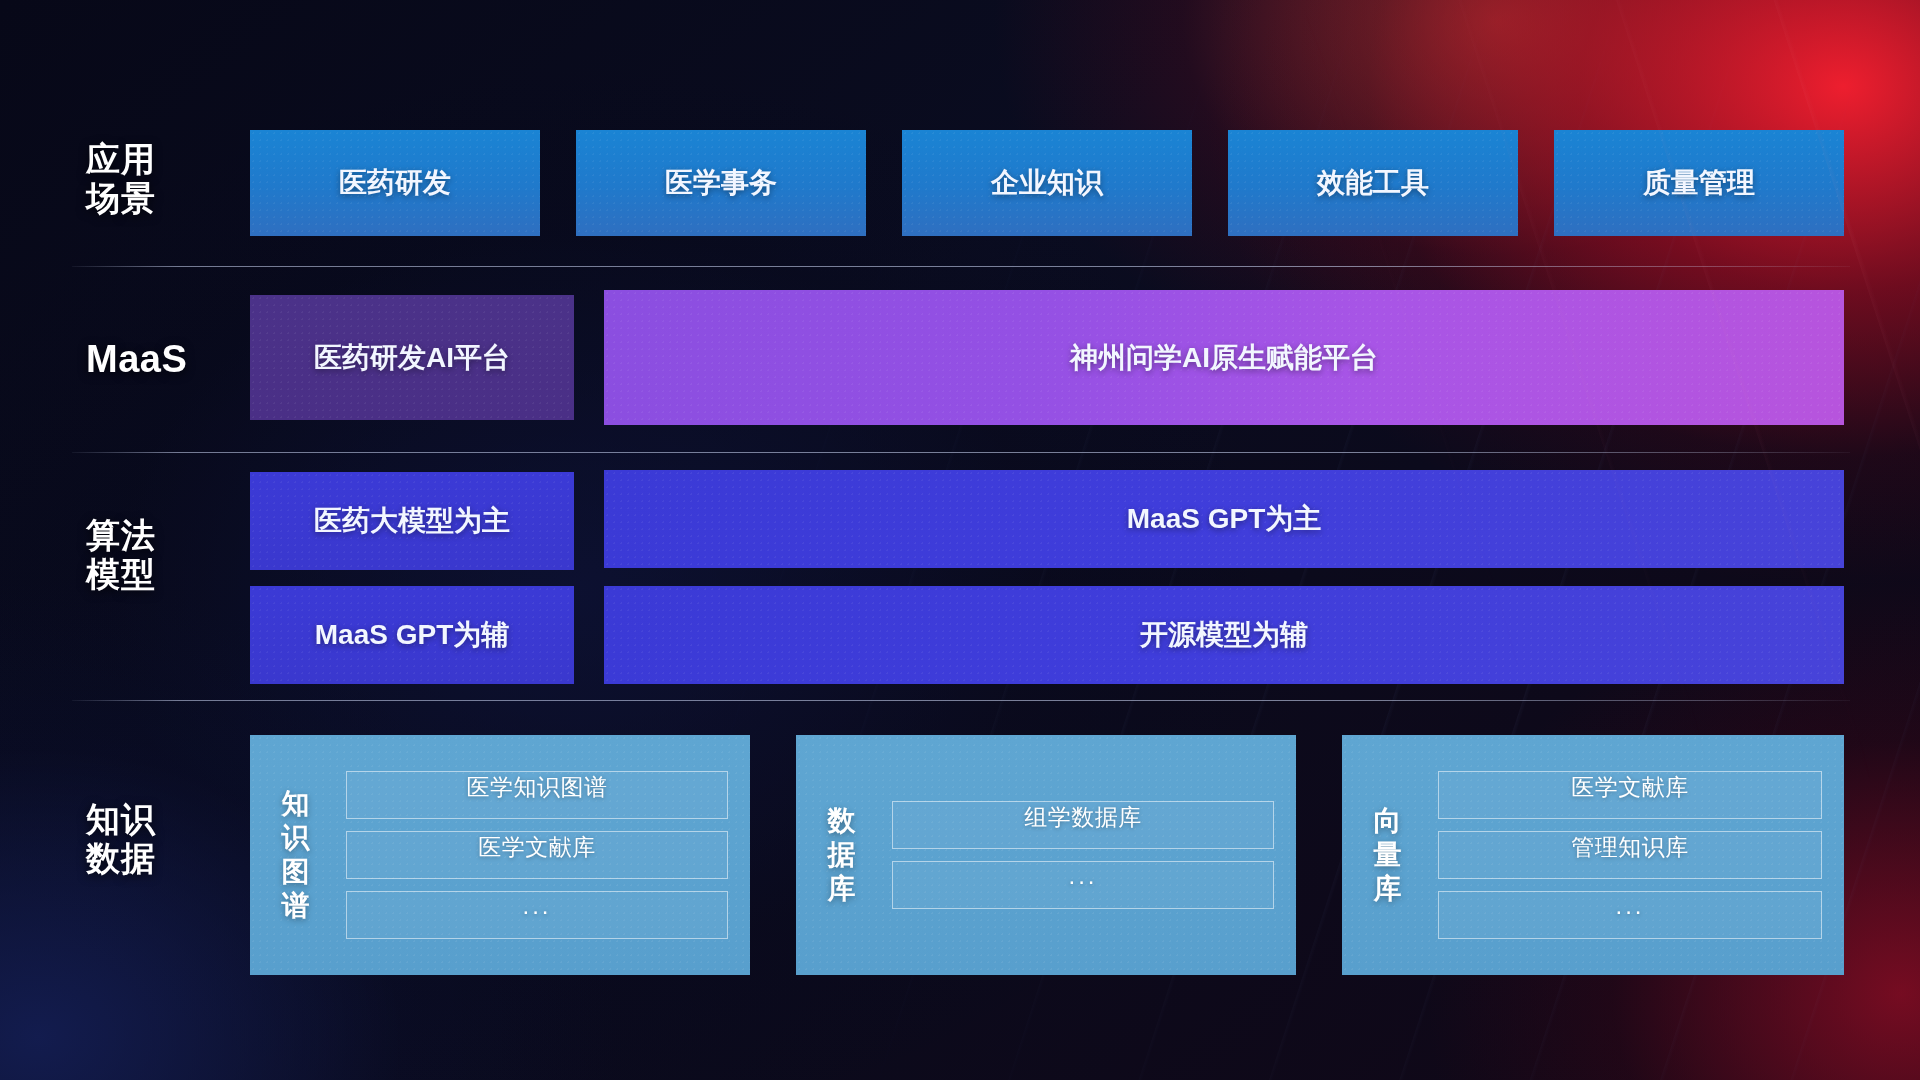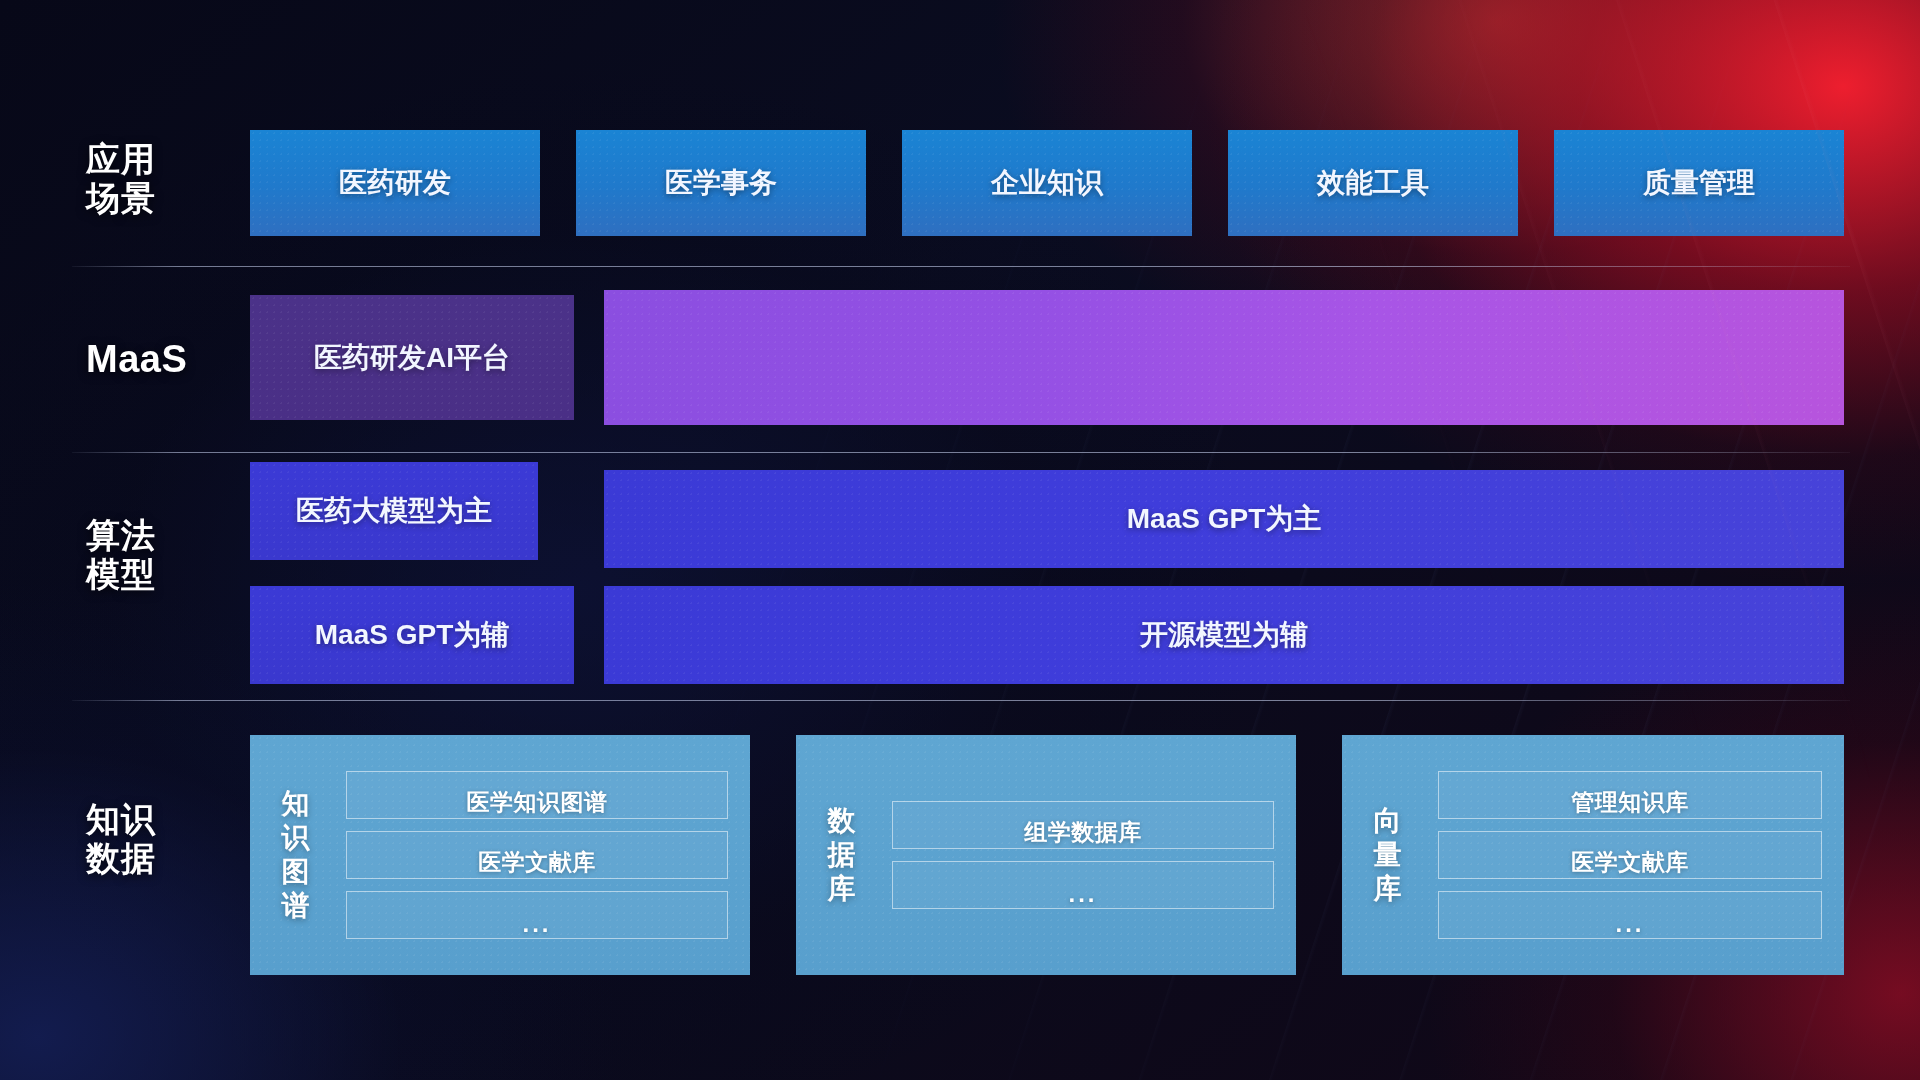--- a/index.html
+++ b/index.html
@@ -185,26 +185,26 @@
     flex: 1 1 auto;
     display: flex;
     flex-direction: column;
     justify-content: center;
     gap: 12px;
     padding: 18px 22px 18px 4px;
   }
   .kd-item {
     height: 48px;
     display: flex;
-    align-items: flex-end;
+    align-items: flex-start;
     justify-content: center;
     border: 1px solid rgba(255,255,255,0.52);
     color: #ffffff;
     font-size: 23px;
-    font-weight: 700;
+    font-weight: 400;
     letter-spacing: .5px;
     text-shadow: 0 1px 4px rgba(0,0,0,.30);
     background: rgba(255,255,255,0.045);
   }
   .kd-item.ellipsis { font-size: 24px; letter-spacing: 3px; }
 </style>
 </head>
 <body>
 
 <div id="stage">
@@ -240,30 +240,31 @@
   <div class="row-label en" style="top:337px;">
     <div>MaaS</div>
   </div>
 
   <div class="card maas-dark" style="left:250px;width:324px;">
       <span class="dots"></span>
       <span class="txt">医药研发AI平台</span>
     </div>
   <div class="card maas-bright" style="left:604px;width:1240px;">
       <span class="dots"></span>
+      <span class="txt">神州问学AI原生赋能平台</span>
     </div>
 
   <div class="divider" style="top:452px;"></div>
 
   <div class="row-label cn" style="top:516px;">
     <div>算法</div>
     <div>模型</div>
   </div>
 
-  <div class="card algo-card" style="left:250px;width:288px;top:462px;">
+  <div class="card algo-card" style="left:250px;width:324px;top:472px;">
       <span class="dots"></span>
       <span class="txt">医药大模型为主</span>
     </div>
   <div class="card algo-wide" style="left:604px;width:1240px;top:470px;">
       <span class="dots"></span>
       <span class="txt">MaaS GPT为主</span>
     </div>
 
   <div class="card algo-card" style="left:250px;width:324px;top:586px;">
       <span class="dots"></span>
@@ -327,24 +328,24 @@
     <span class="dots"></span>
     <div class="kd-vlabel">
       <div>
         <span>向</span>
         <span>量</span>
         <span>库</span>
       </div>
     </div>
     <div class="kd-items">
       <div class="kd-item">
+          <span>医学文献库</span>
+        </div>
+      <div class="kd-item">
           <span>管理知识库</span>
-        </div>
-      <div class="kd-item">
-          <span>医学文献库</span>
         </div>
       <div class="kd-item ellipsis">
           <span>...</span>
         </div>
     </div>
   </div>
 
 </div>
 
 </body></html>

